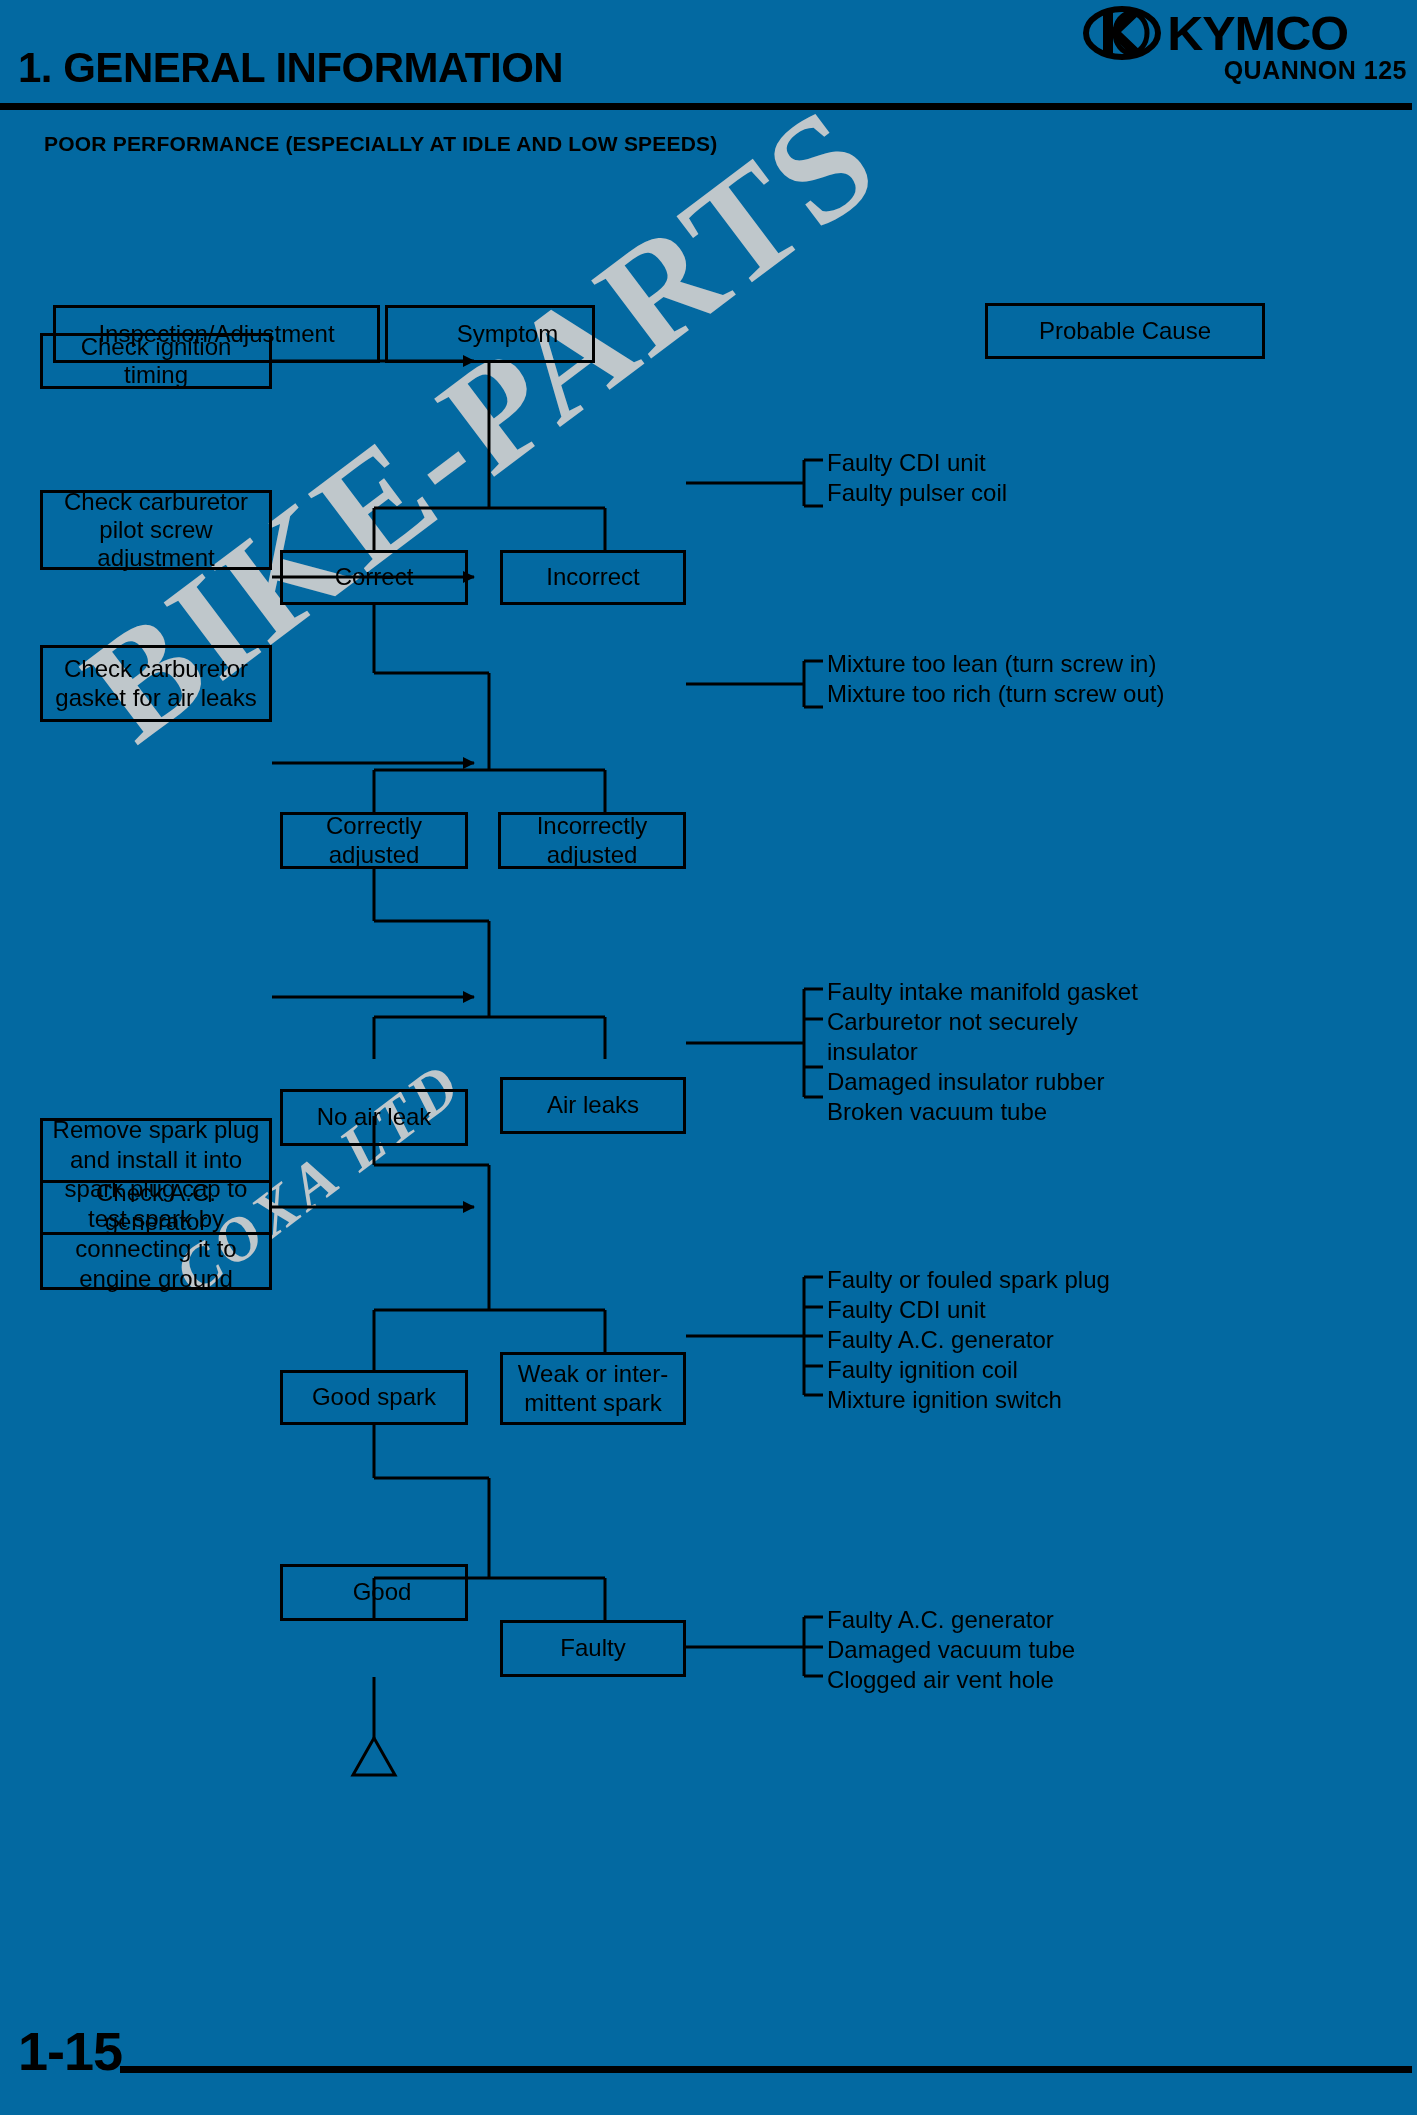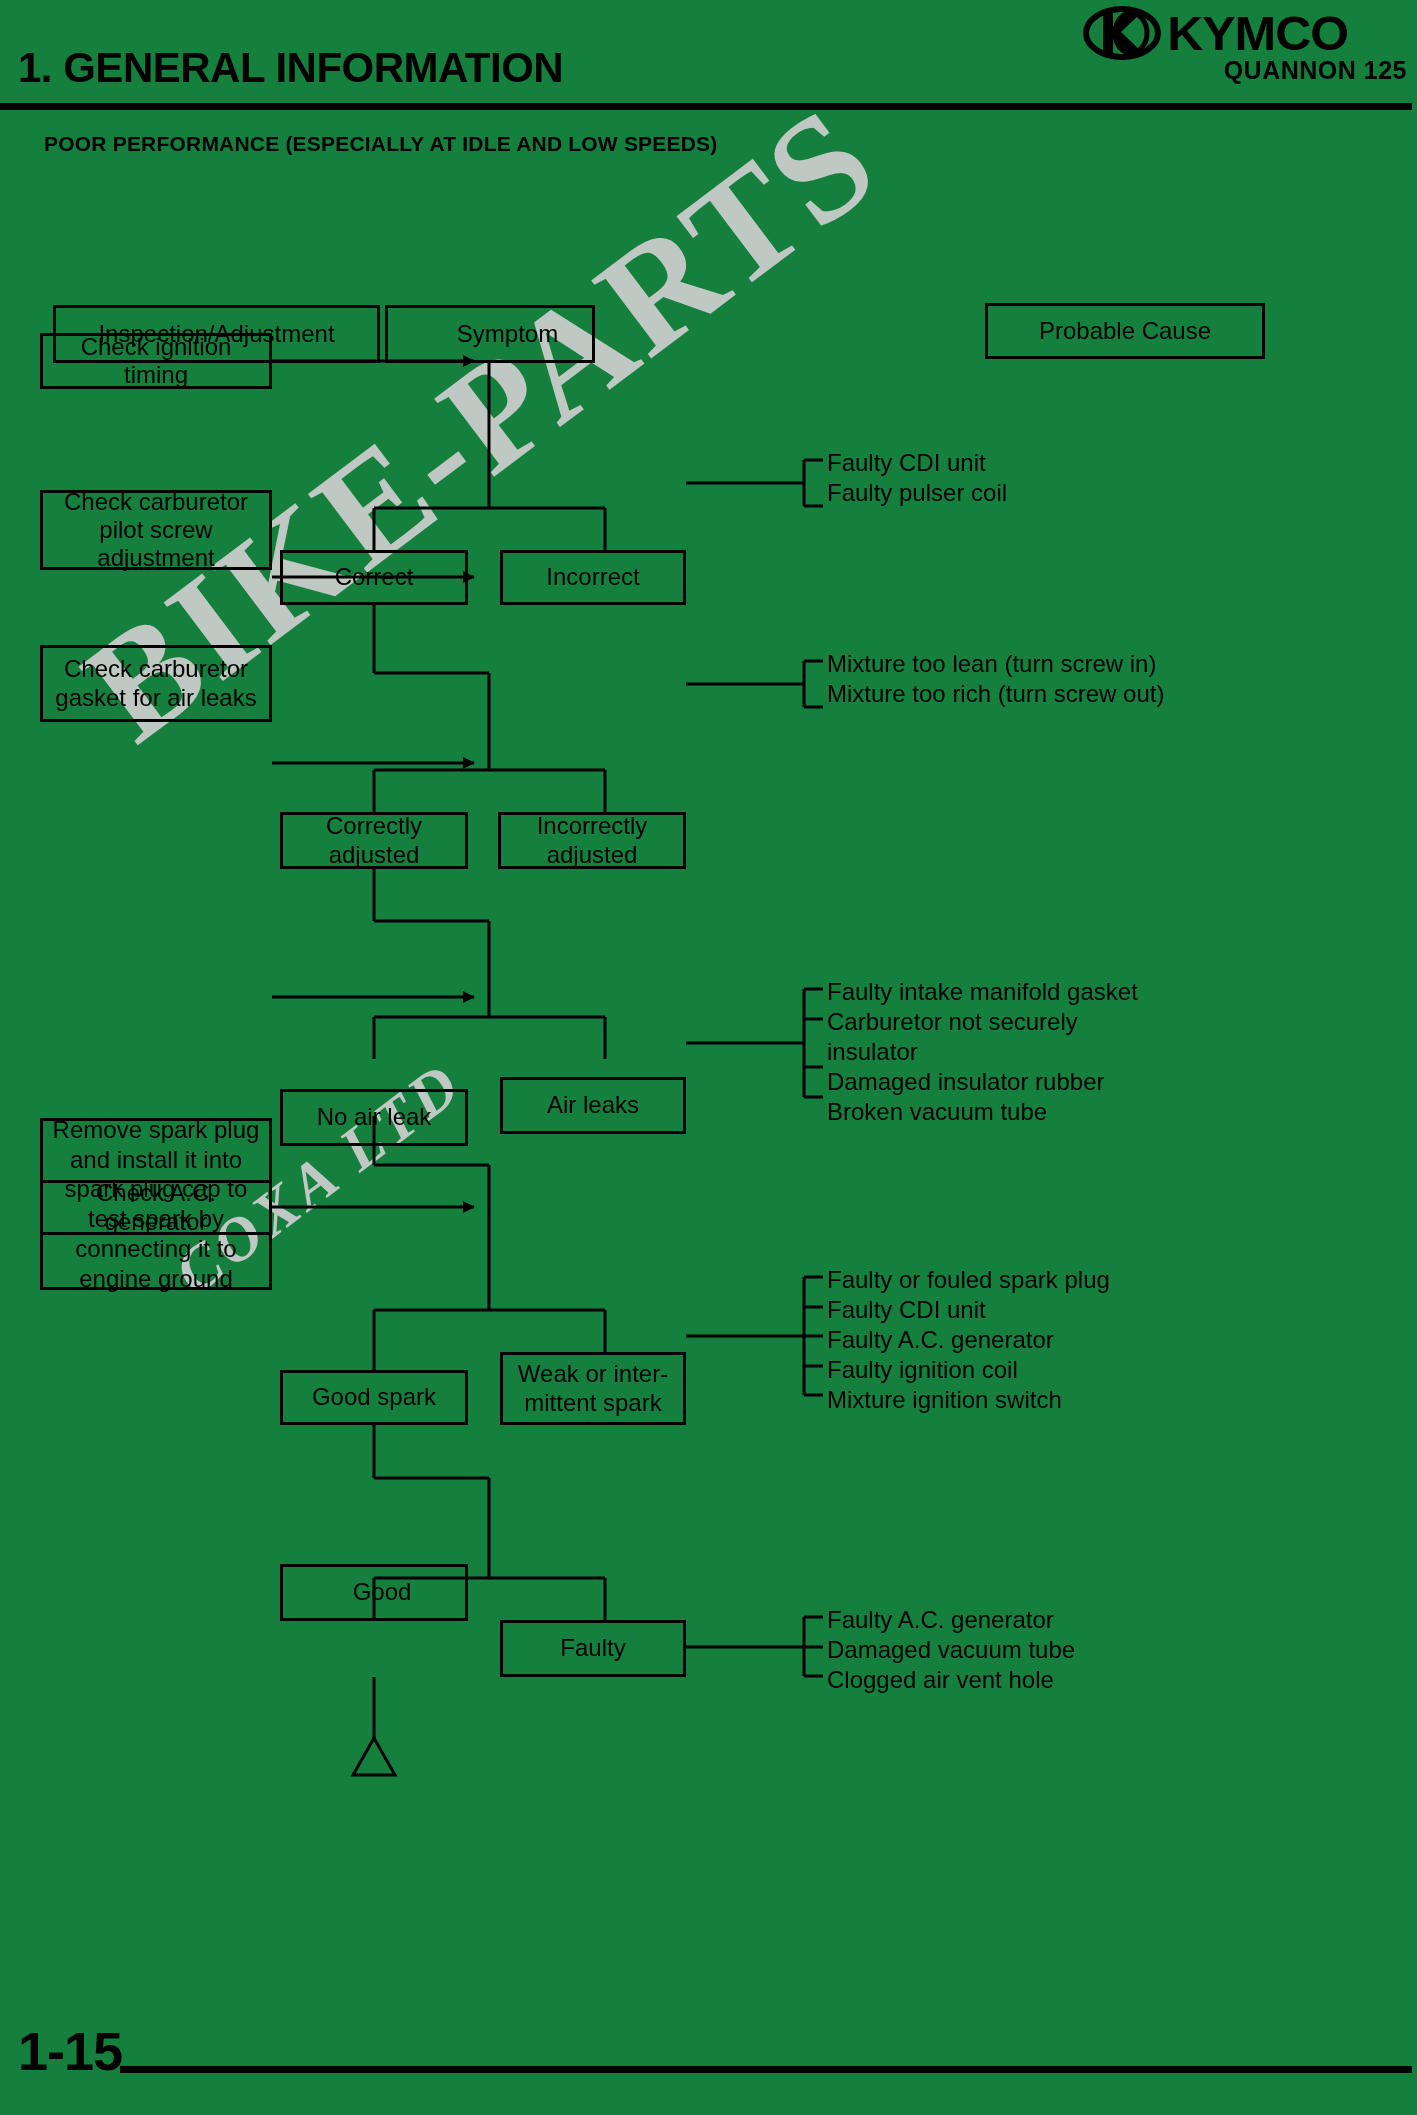--- a/index.html
+++ b/index.html
@@ -8,21 +8,21 @@
     background: #ffffff;
   }
   body {
     font-family: "Liberation Sans", sans-serif;
     color: #000000;
   }
   #page {
     position: relative;
     width: 1417px;
     height: 2115px;
-    background: #15803d;
+    background: #0369a1;
     overflow: hidden;
   }
 
   
   #brand-logo {
     position: absolute;
     left: 1083px;
     top: 2px;
     width: 320px;
     height: 62px;

